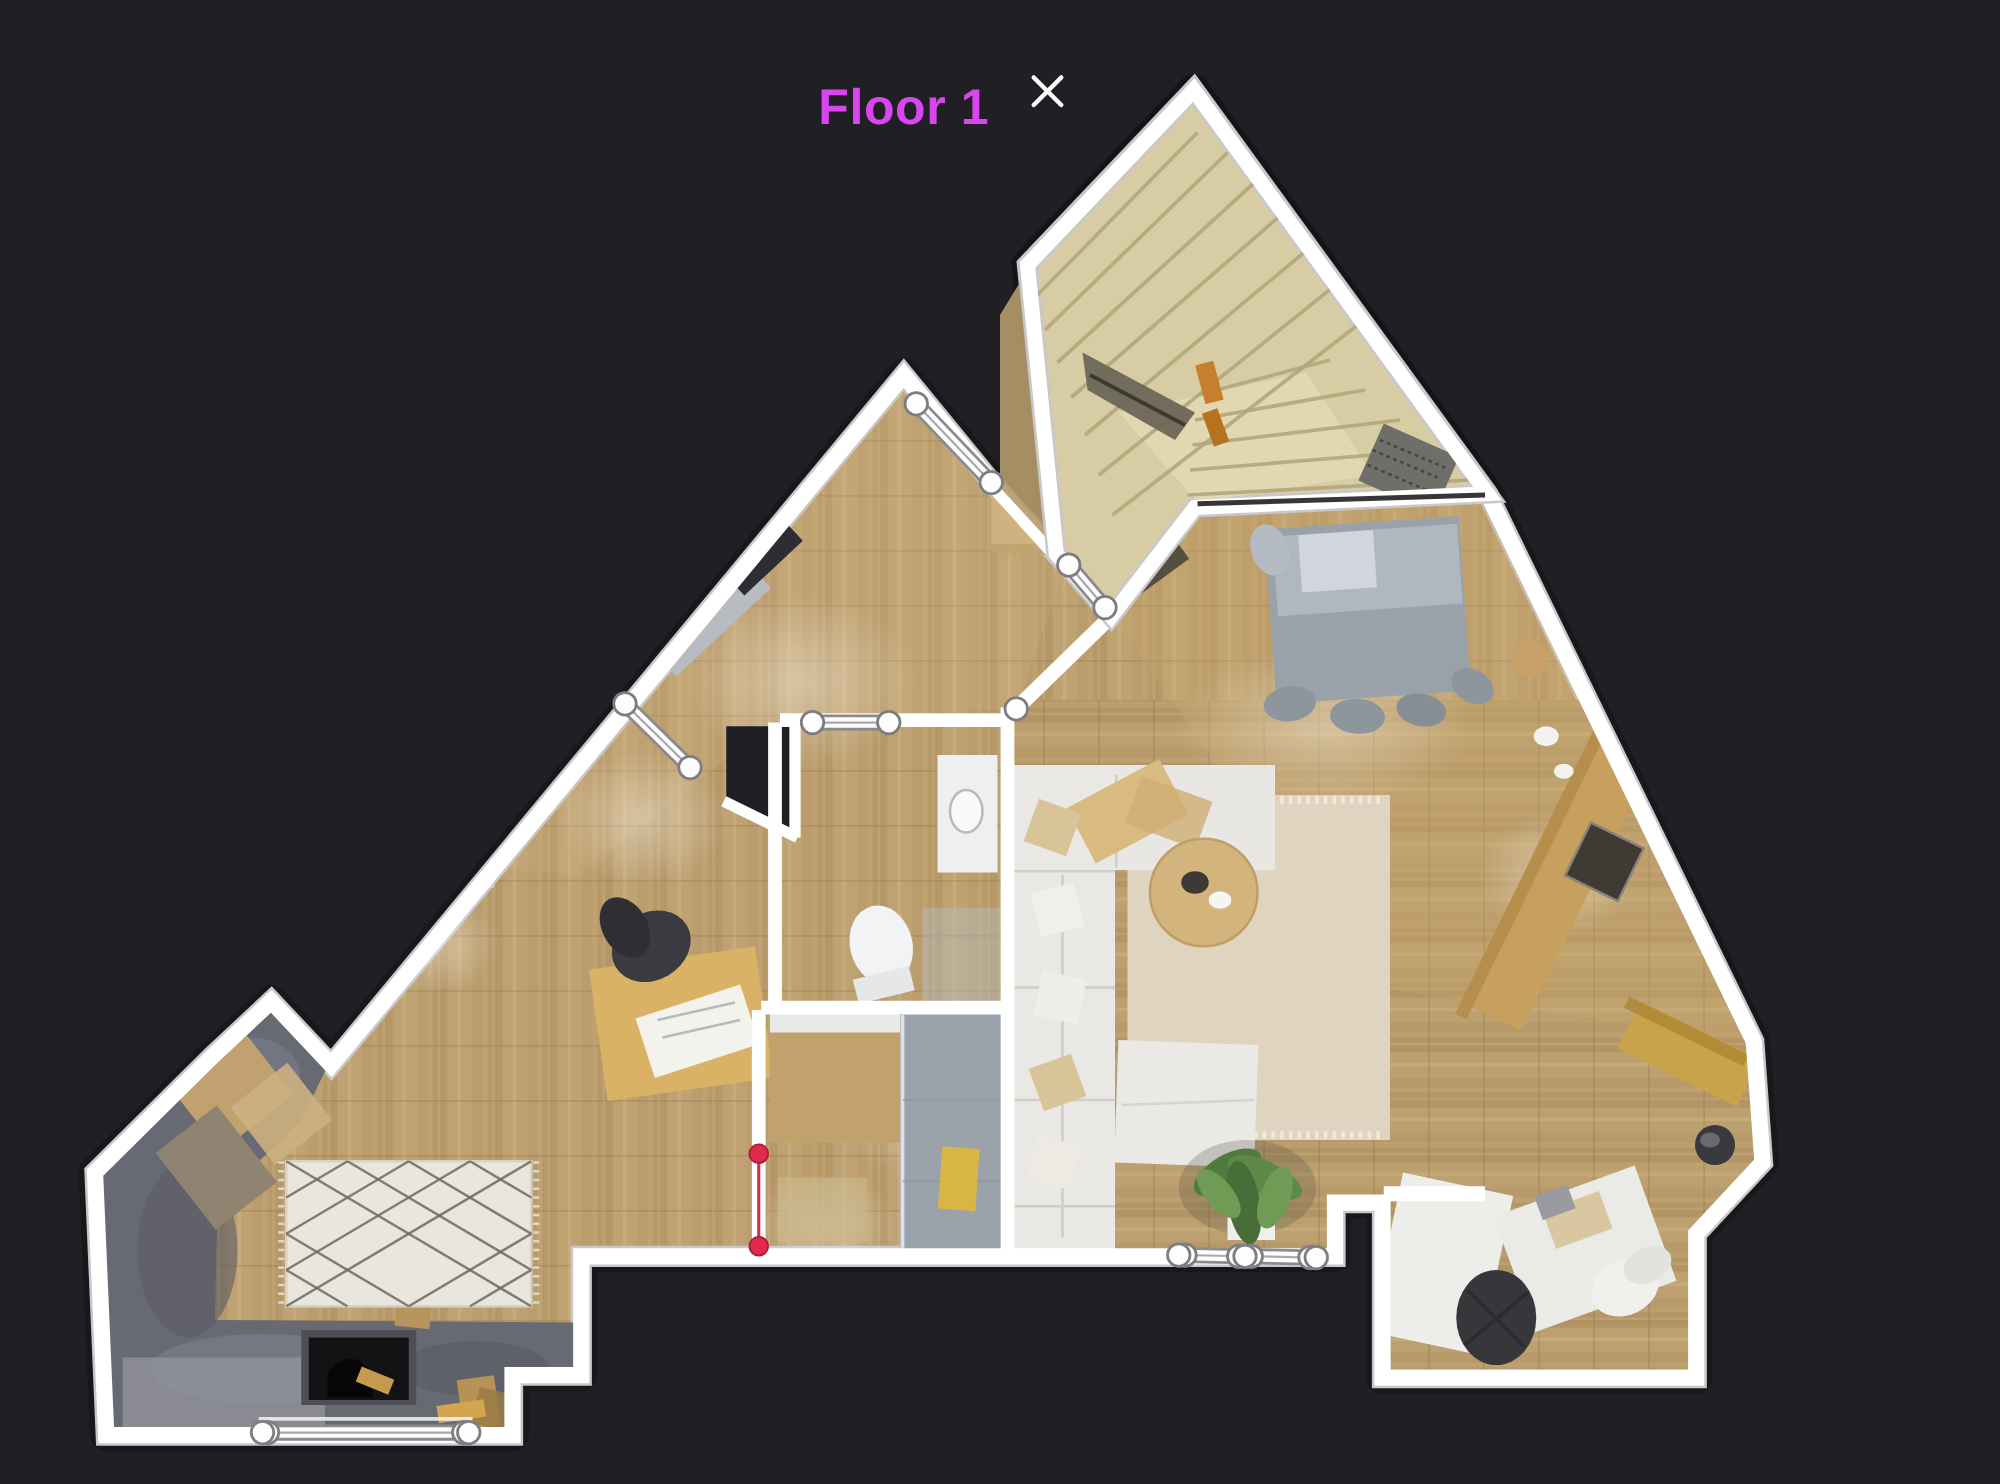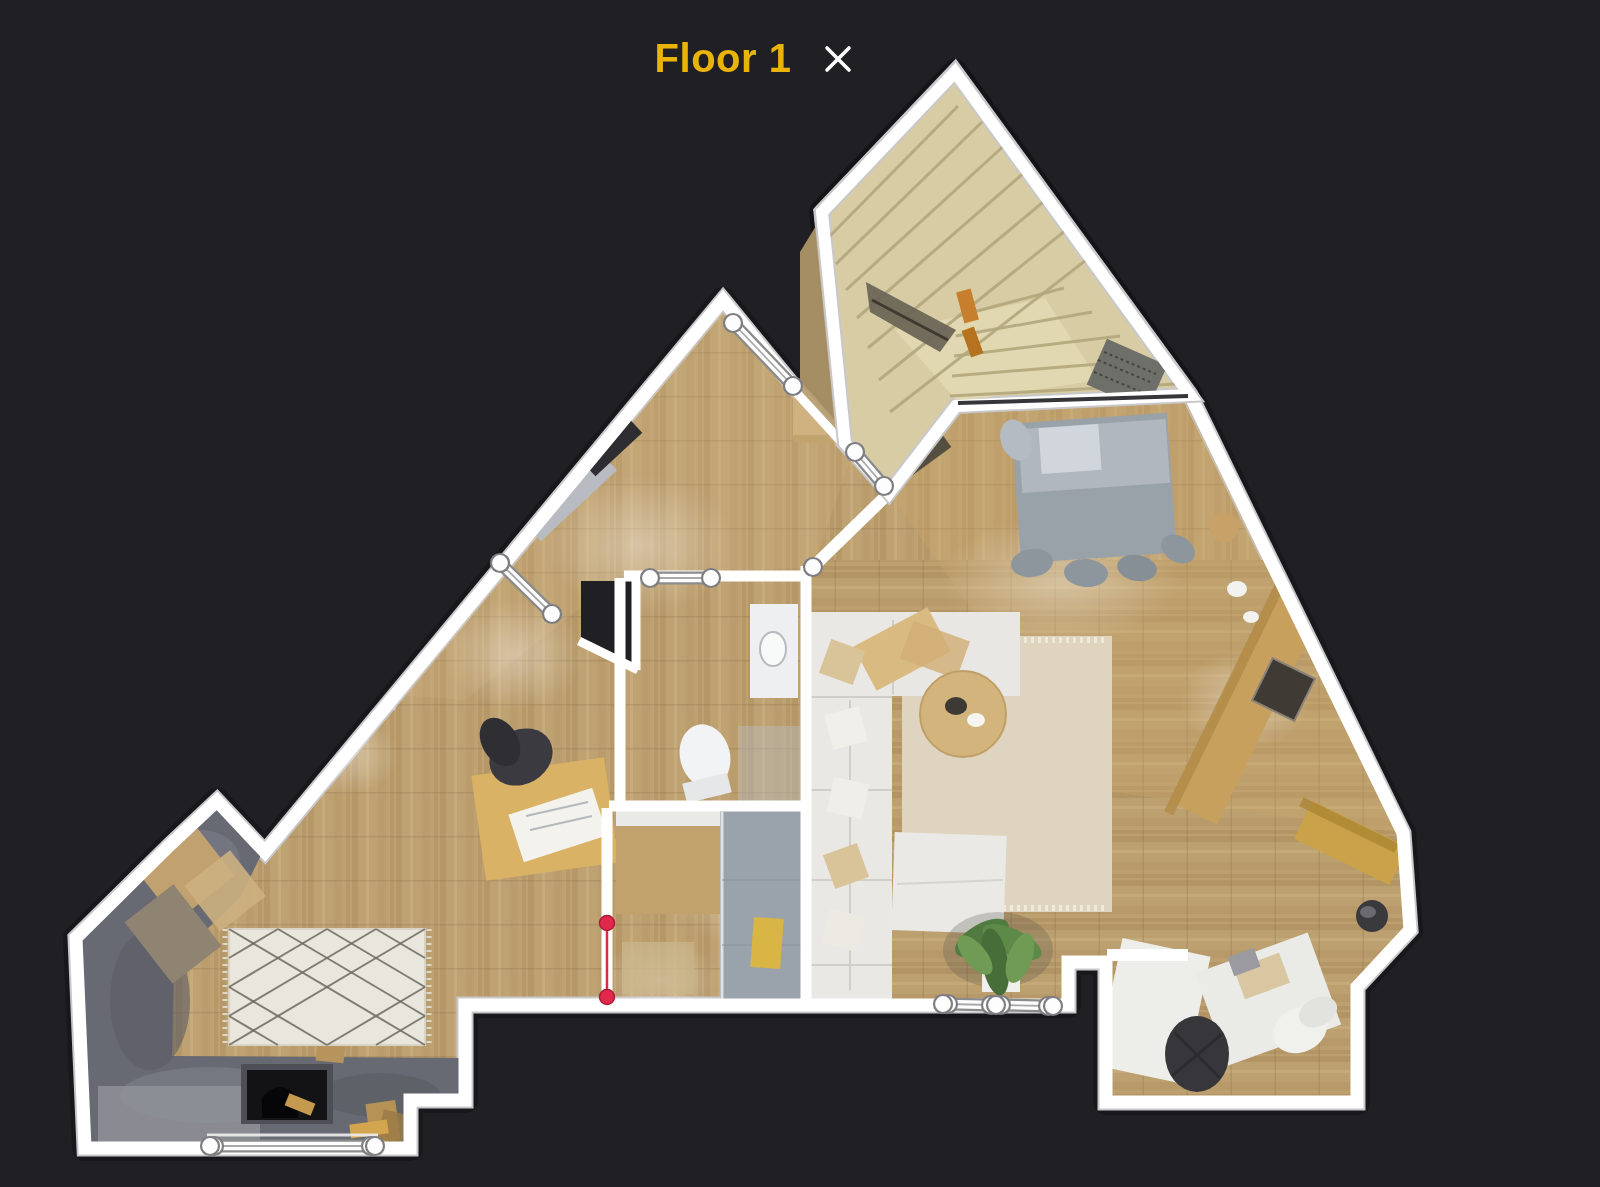--- a/index.html
+++ b/index.html
@@ -265,20 +265,20 @@
         <circle cx="1053" cy="1006" r="9" fill="#fdfdfd" stroke="#7e7e82" stroke-width="2.2"></circle>
         <circle cx="813" cy="567" r="9" fill="#fdfdfd" stroke="#7e7e82" stroke-width="2.2"></circle>
         <line x1="607" y1="930" x2="607" y2="990" stroke="#d92b47" stroke-width="2.5"></line>
         <circle cx="607" cy="923" r="7.5" fill="#e3294b" stroke="#a91d38" stroke-width="1.5"></circle>
         <circle cx="607" cy="997" r="7.5" fill="#e3294b" stroke="#a91d38" stroke-width="1.5"></circle>
       </g>
   </svg>
 </div>
 
 <div id="header">
-  <h1 id="page-title" style="color:#eab308;">Floor 1</h1>
+  <h1 id="page-title" style="color:#d946ef;margin-top:28px;">Floor 1</h1>
   <button id="close-btn" aria-label="Close floor plan view">
     <svg width="30" height="30" viewBox="0 0 30 30">
       <line x1="4" y1="4" x2="26" y2="26" stroke="#fcfcfc" stroke-width="3.6" stroke-linecap="round"></line>
       <line x1="26" y1="4" x2="4" y2="26" stroke="#fcfcfc" stroke-width="3.6" stroke-linecap="round"></line>
     </svg>
   </button>
 </div>
 
 </body></html>

